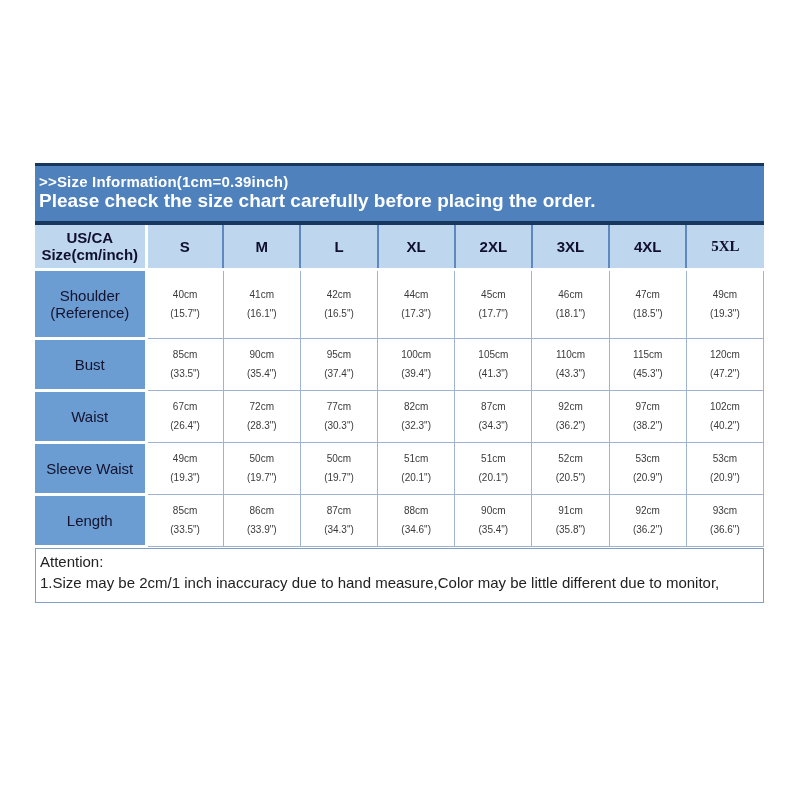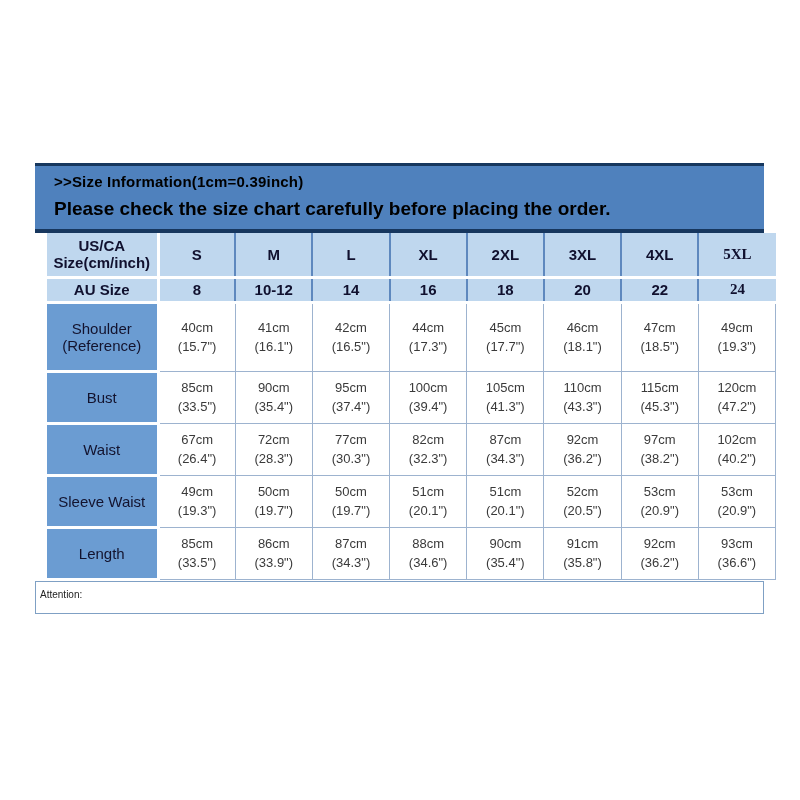--- a/index.html
+++ b/index.html
@@ -13,32 +13,31 @@
     position: absolute;
     left: 35px; top: 163px;
     width: 729px;
   }
 
   
   .banner {
     background: #4F81BD;
     border-top: 3px solid #17375E;
     border-bottom: 4px solid #17375E;
-    color: #000000;
-    padding: 7px 4px 9px 19px;
+    color: #ffffff;
+    padding: 7px 4px 9px 4px;
   }
   .banner-line1 { font-size: 15px; font-weight: bold; letter-spacing: 0.2px; }
-  .banner-line2 { font-size: 19px; font-weight: bold; margin-top: 8px; }
+  .banner-line2 { font-size: 19px; font-weight: bold; }
 
   
   table.size-table {
     width: 100%;
     border-collapse: collapse;
     table-layout: fixed;
-    margin-left: 12px;
   }
   .size-table th, .size-table td { padding: 0; }
 
   
   .size-table thead th {
     background: #BFD7EE;
     font-size: 15px;
     font-weight: bold;
     color: #10102e;
     text-align: center;
@@ -59,32 +58,32 @@
     color: #13132e;
     text-align: center;
     border-bottom: 3px solid #ffffff;
     border-right: 3px solid #ffffff;
     padding: 16px 2px;
   }
   .size-table tbody td.data {
     background: #ffffff;
     border: 1px solid #9DB3CF;
     text-align: center;
-    font-size: 13px;
+    font-size: 10px;
     color: #3a3a3a;
     vertical-align: middle;
   }
   .size-table tbody td.data .line { line-height: 19px; }
 
   
   .attention {
     border: 1px solid #7FA0C4;
     background: #ffffff;
     color: #222222;
-    font-size: 10px;
+    font-size: 15px;
     line-height: 21.5px;
     padding: 2px 16px 8px 4px;
   }
 </style>
 </head>
 <body>
 
 <div class="content">
 
   <div class="banner">
@@ -109,31 +108,20 @@
           <th class="row-label">US/CA Size(cm/inch)</th>
           <th>S</th>
           <th>M</th>
           <th>L</th>
           <th>XL</th>
           <th>2XL</th>
           <th>3XL</th>
           <th>4XL</th>
           <th>5XL</th>
         </tr>
-        <tr class="size-row">
-          <th class="row-label">AU Size</th>
-          <th>8</th>
-          <th>10-12</th>
-          <th>14</th>
-          <th>16</th>
-          <th>18</th>
-          <th>20</th>
-          <th>22</th>
-          <th>24</th>
-        </tr>
       </thead>
     <tbody id="size-table-body">
         <tr>
           <th class="mlabel">Shoulder (Reference)</th>
           <td class="data">
             <div class="line">40cm</div>
             <div class="line">(15.7")</div>
           </td>
           <td class="data">
             <div class="line">41cm</div>
@@ -303,16 +291,17 @@
             <div class="line">93cm</div>
             <div class="line">(36.6")</div>
           </td>
         </tr>
       </tbody>
   </table>
 
   <div class="attention">
     <div>Attention:</div>
     <div id="attention-lines">
+        <div>1.Size may be 2cm/1 inch inaccuracy due to hand measure,Color may be little different due to monitor,</div>
       </div>
   </div>
 
 </div>
 
 </body></html>

